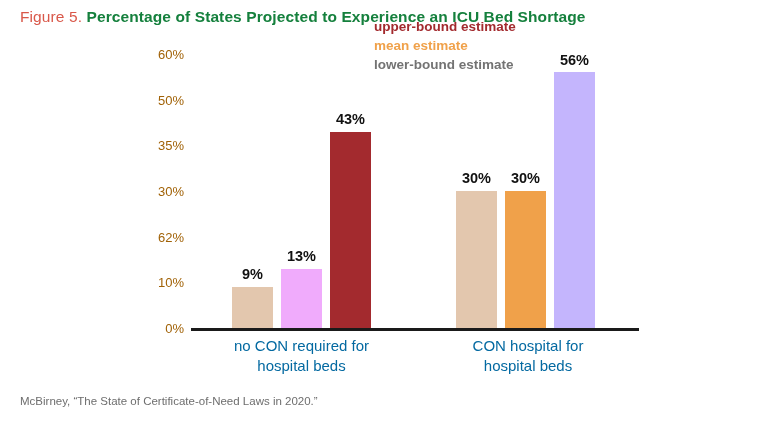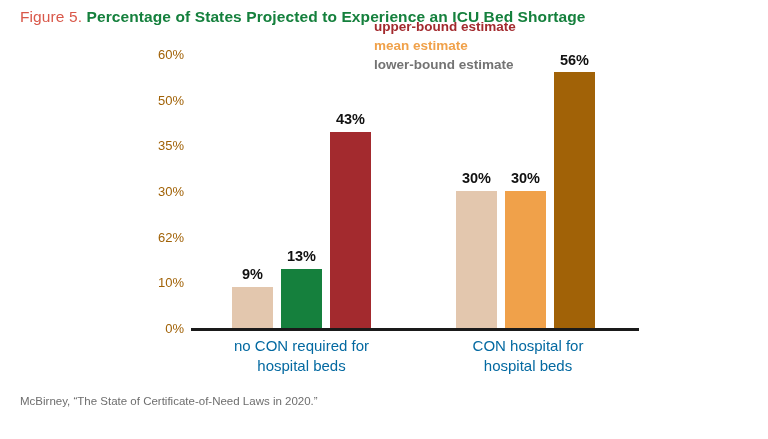--- a/index.html
+++ b/index.html
@@ -157,34 +157,34 @@
     <div class="y-tick" style="top:202.7px">62%</div>
     <div class="y-tick" style="top:248.3px">10%</div>
     <div class="y-tick" style="top:294px">0%</div>
   </div>
 
   <div class="plot">
 
     <div class="bar" style="left:41px; width:41px; height:41.1px; background:#E3C7AE;">
       <span class="bar-value">9%</span>
     </div>
-    <div class="bar" style="left:90px; width:41px; height:59.4px; background:#15803d;">
+    <div class="bar" style="left:90px; width:41px; height:59.4px; background:#f0abfc;">
       <span class="bar-value">13%</span>
     </div>
     <div class="bar" style="left:139px; width:41px; height:196.4px; background:#A32A2E;">
       <span class="bar-value">43%</span>
     </div>
 
     <div class="bar" style="left:265px; width:41px; height:137.1px; background:#E3C7AE;">
       <span class="bar-value">30%</span>
     </div>
     <div class="bar" style="left:314px; width:41px; height:137.1px; background:#F0A14A;">
       <span class="bar-value">30%</span>
     </div>
-    <div class="bar" style="left:363px; width:41px; height:255.9px; background:#a16207;">
+    <div class="bar" style="left:363px; width:41px; height:255.9px; background:#c4b5fd;">
       <span class="bar-value">56%</span>
     </div>
   </div>
 
   <div class="axis-line"></div>
 
   <div class="x-labels">
     <div class="x-group-label" style="left:0px; width:221px;">
       <div>no CON required for</div>
       <div>hospital beds</div>

